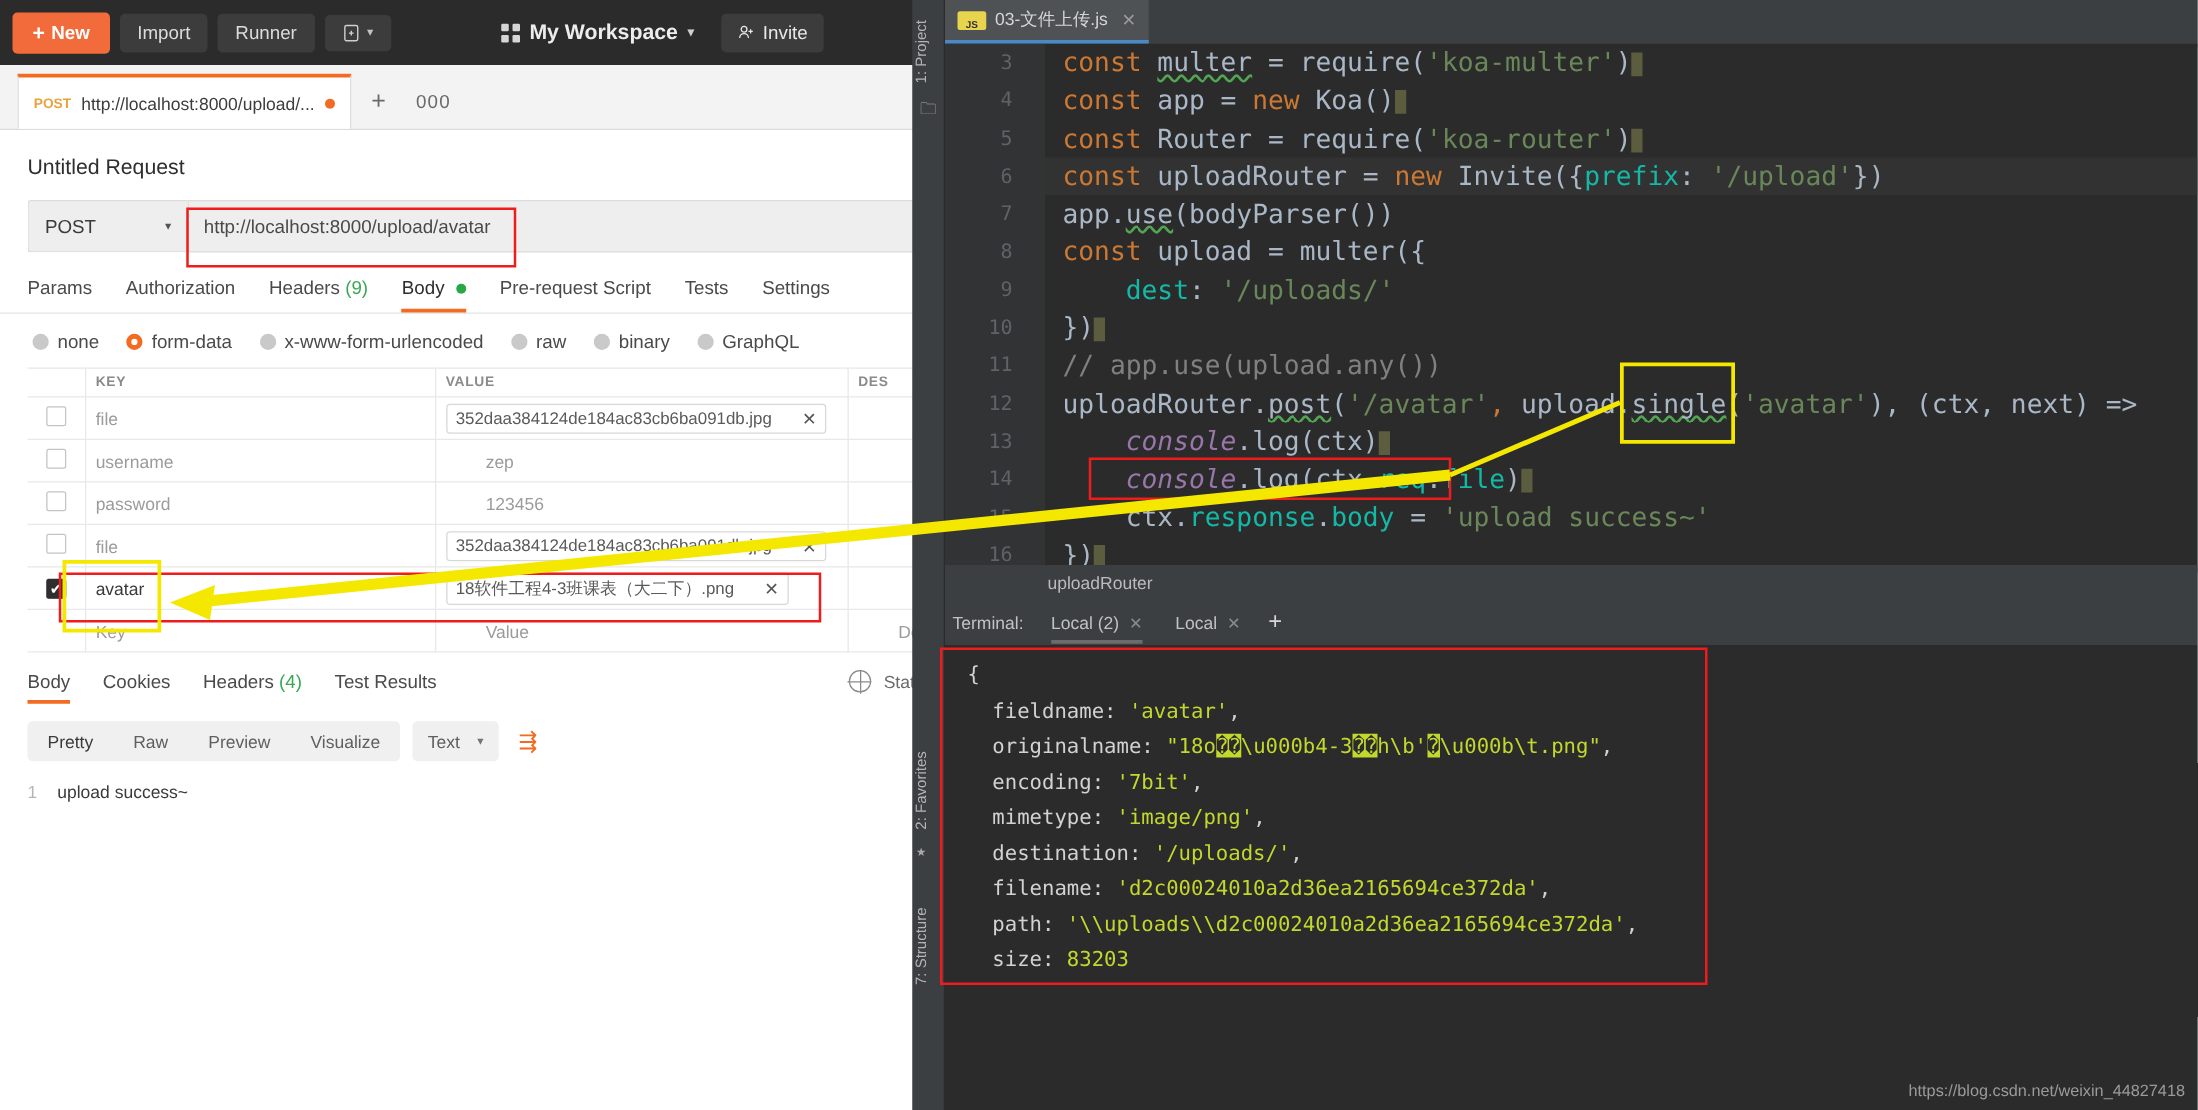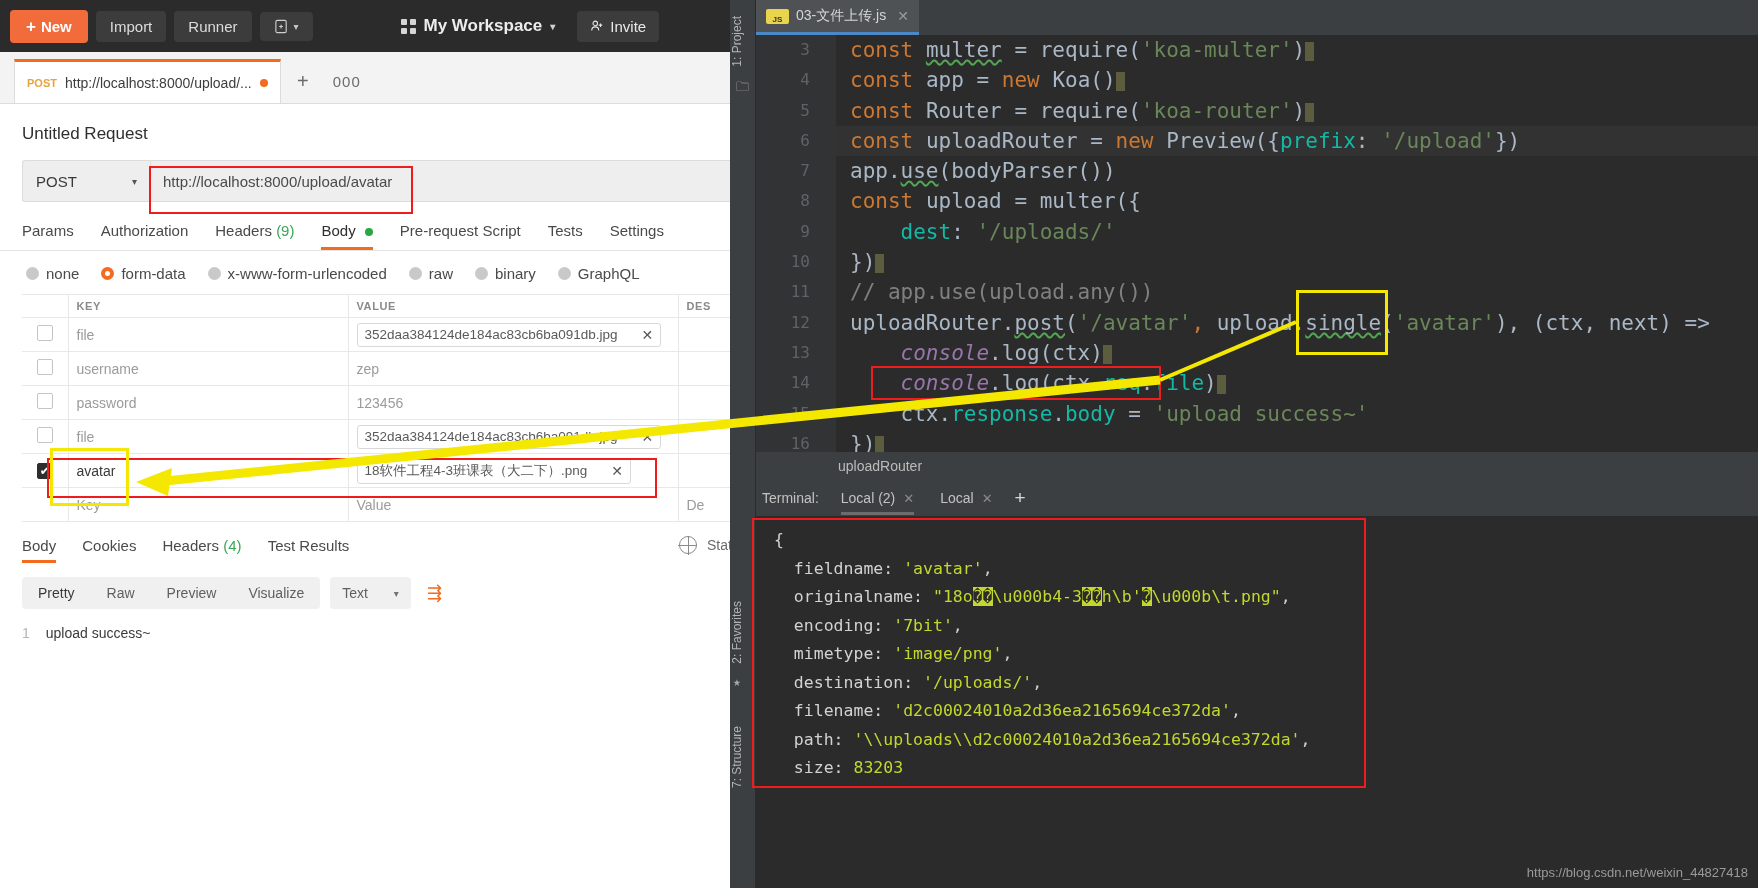--- a/index.html
+++ b/index.html
@@ -105,21 +105,21 @@
   td.keyc { width:280px; }
   td.valc { width:330px; }
   .cb { width:16px; height:16px; border:1px solid #c4c4c4; border-radius:2px; display:inline-block; background:#fff;}
   .cb.on { background:#2e2e2e; border-color:#2e2e2e; color:#fff; font-size:12px; line-height:15px; text-align:center;}
   .filechip {
     display:inline-flex; align-items:center; gap:24px; border:1px solid #d8d8d8;
     border-radius:3px; padding:3px 7px; color:#5a5a5a; background:#fff; font-size:13.5px; white-space:nowrap;
   }
   .filechip .x { color:#555; cursor:pointer; font-size:14px; }
   .keytxt { color:#9b9b9b; }
-  .valtxt { color:#9b9b9b; }
+  .valtxt { color:#9b9b9b;margin-left:32px; }
 
   .resp-tabs { display:flex; gap:26px; padding:14px 22px 0 22px; font-size:15px; color:#4a4a4a; align-items:center; }
   .resp-tabs .t { padding-bottom:9px; position:relative; cursor:pointer; }
   .resp-tabs .t.active:after { content:""; position:absolute; left:0; right:0; bottom:0; height:3px; background:#f26b20; }
   .resp-meta { margin-left:auto; display:flex; align-items:center; gap:10px; font-size:14px; color:#6a6a6a; padding-bottom:9px;}
   .ok { color:#3aa757; }
   .globe {
     width:18px; height:18px; border:1.5px solid #8a8a8a; border-radius:50%;
     position:relative;
   }
@@ -127,21 +127,21 @@
   .globe:after { content:""; position:absolute; top:50%; left:-1.5px; right:-1.5px; height:0; border-top:1.5px solid #8a8a8a; }
 
   .fmt-row { display:flex; align-items:center; gap:10px; padding:14px 22px 0 22px; }
   .fmt-group {
     background:#f0f0f0; border-radius:4px; display:flex; gap:0; font-size:14px; color:#5f5f5f;
   }
   .fmt-group span { padding:8px 16px; cursor:pointer; }
   .fmt-group span.active { color:#3a3a3a; }
   .fmt-sel {
     background:#f0f0f0; border-radius:4px; font-size:14px; color:#5f5f5f;
-    padding:8px 12px; display:flex; align-items:center; gap:26px; cursor:pointer;
+    padding:8px 12px; display:flex; align-items:center; gap:14px; cursor:pointer;
   }
   .wrap-ic { color:#f26b20; font-size:18px; cursor:pointer; padding:4px 6px; }
 
   .code-out { display:flex; gap:16px; padding:16px 22px; font-size:14px; }
   .ln { color:#b5b5b5; }
   .outtxt { color:#3a3a3a; }
 
   
   #ide {
     position:absolute; left:730px; top:0; width:1028px; height:888px;
@@ -477,21 +477,21 @@
       <div>12</div>
       <div>13</div>
       <div>14</div>
       <div>15</div>
       <div>16</div>
     </div>
     <div class="codelines">
       <div><span class="kw">const</span> <span class="id sq">multer</span> <span class="id">=</span> <span class="id">require(</span><span class="str">'koa-multer'</span><span class="id">)</span><span class="caretblk"></span></div>
       <div><span class="kw">const</span> <span class="id">app</span> <span class="id">=</span> <span class="kw">new</span> <span class="id">Koa()</span><span class="caretblk"></span></div>
       <div><span class="kw">const</span> <span class="id">Router</span> <span class="id">=</span> <span class="id">require(</span><span class="str">'koa-router'</span><span class="id">)</span><span class="caretblk"></span></div>
-      <div class="cl-hl"><span class="kw">const</span> <span class="id">uploadRouter</span> <span class="id">=</span> <span class="kw">new</span> <span class="id">Preview(</span><span class="id">{</span><span class="prp">prefix</span><span class="id">: </span><span class="str">'/upload'</span><span class="id">})</span></div>
+      <div class="cl-hl"><span class="kw">const</span> <span class="id">uploadRouter</span> <span class="id">=</span> <span class="kw">new</span> <span class="id">Invite(</span><span class="id">{</span><span class="prp">prefix</span><span class="id">: </span><span class="str">'/upload'</span><span class="id">})</span></div>
       <div><span class="id">app.</span><span class="id sq">use</span><span class="id">(bodyParser())</span></div>
       <div><span class="kw">const</span> <span class="id">upload</span> <span class="id">=</span> <span class="id">multer({</span></div>
       <div><span class="id">    </span><span class="prp">dest</span><span class="id">: </span><span class="str">'/uploads/'</span></div>
       <div><span class="id">})</span><span class="caretblk"></span></div>
       <div><span class="cmt">// app.use(upload.any())</span></div>
       <div><span class="id">uploadRouter.</span><span class="id sq">post</span><span class="id">(</span><span class="str">'/avatar'</span><span class="kw">,</span> <span class="id">upload.</span><span class="id sq">single</span><span class="id">(</span><span class="str">'avatar'</span><span class="id">), (ctx, next) =&gt;</span></div>
       <div><span class="id">    </span><span class="ital">console</span><span class="id">.log(ctx)</span><span class="caretblk"></span></div>
       <div><span class="id">    </span><span class="ital">console</span><span class="id">.log(ctx.</span><span class="prp">req</span><span class="id">.</span><span class="prp">file</span><span class="id">)</span><span class="caretblk"></span></div>
       <div><span class="id">    ctx.</span><span class="prp">response</span><span class="id">.</span><span class="prp">body</span> <span class="id">=</span> <span class="str">'upload success~'</span></div>
       <div><span class="id">})</span><span class="caretblk"></span></div>

